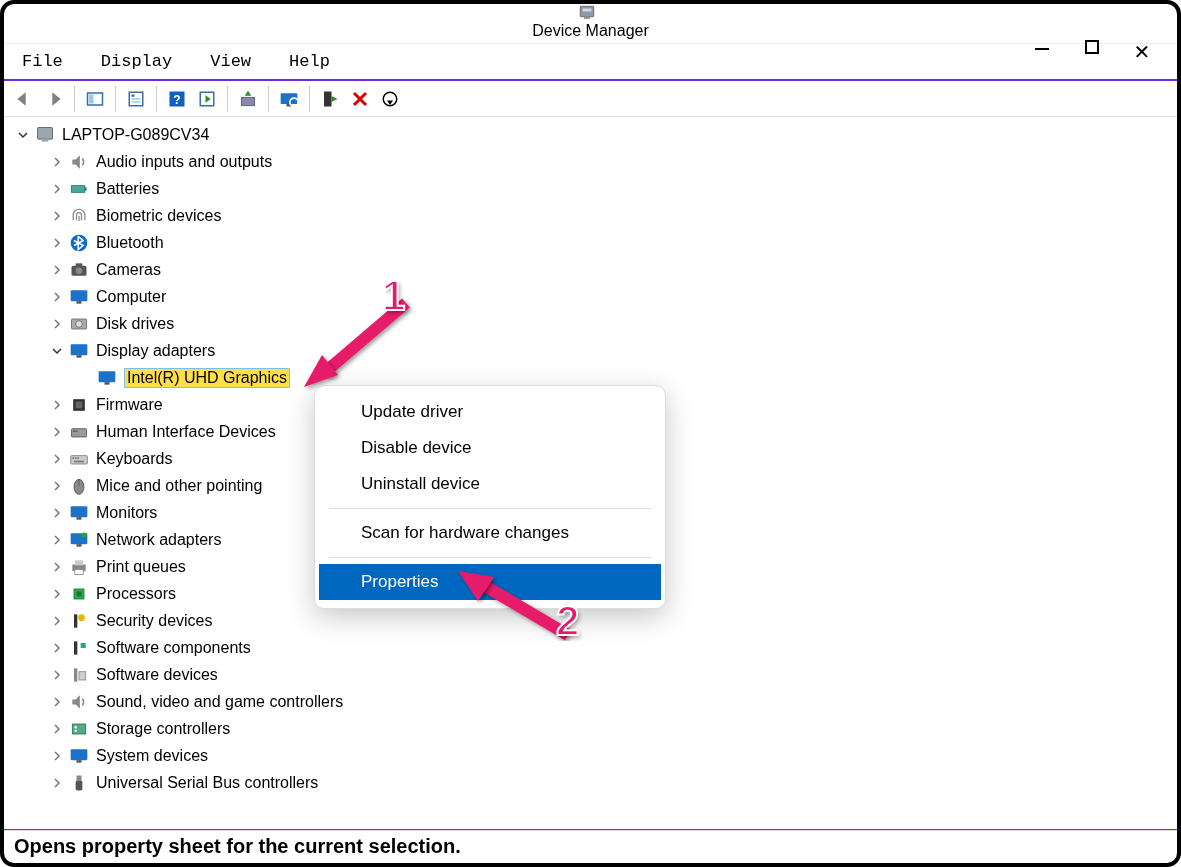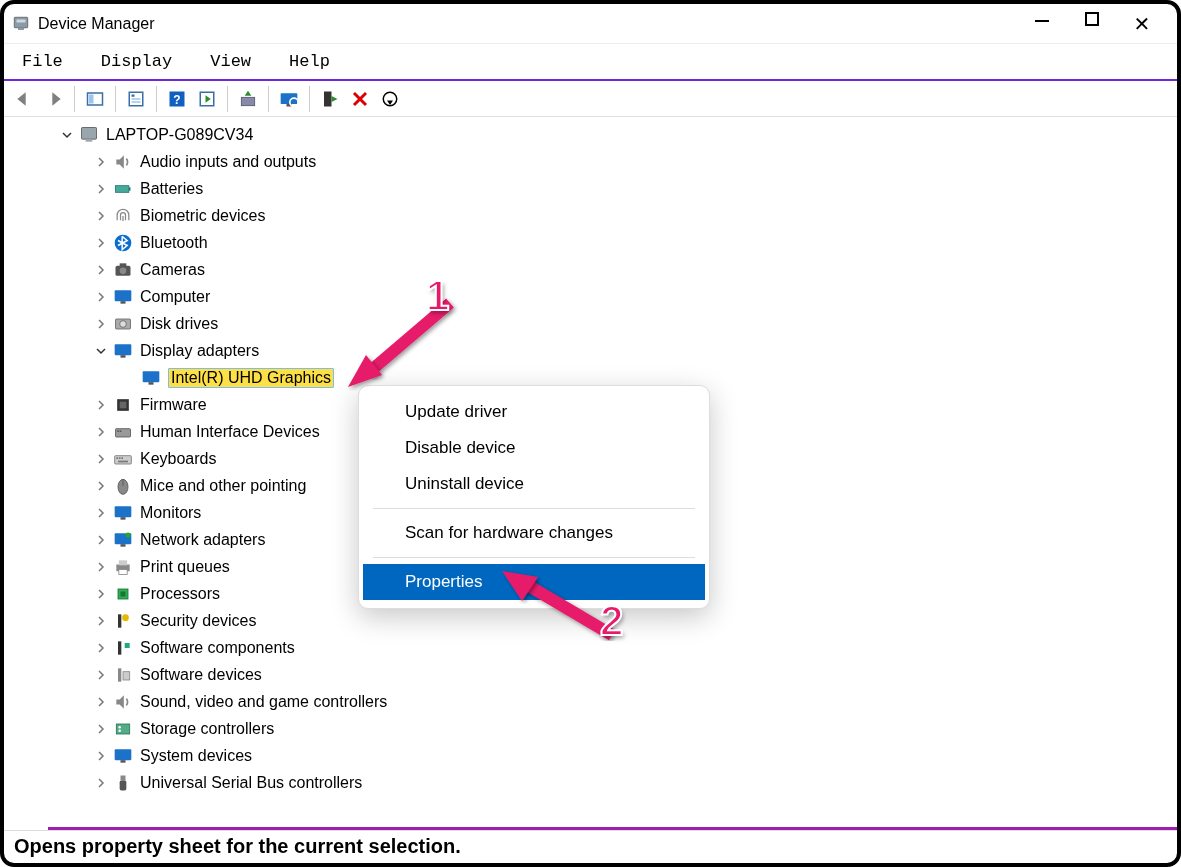--- a/index.html
+++ b/index.html
@@ -15,20 +15,21 @@
     font-size: 16px;
   }
 
   
   .titlebar {
     height: 40px;
     display: flex;
     align-items: center;
     padding: 0 8px;
     border-bottom: 1px solid #eee;
+    flex-direction: column;
   }
   .titlebar .app-icon {
     width: 18px; height: 18px;
     margin-right: 8px;
     display:flex;align-items:center;justify-content:center;
   }
   .titlebar .title { font-size: 16px; }
   .win-controls { margin-left: auto; display:flex; gap: 28px; padding-right: 16px;}
   .win-btn { width: 22px; text-align:center; font-size: 16px; cursor:pointer; font-family: "Segoe UI", sans-serif;}
   .win-max { border: 2px solid #000; width:14px;height:14px;display:inline-block;}
@@ -63,23 +64,22 @@
     display:flex;align-items:center;justify-content:center;
     cursor:pointer;
   }
   .tool-sep { width:1px; background:#ccc; height:26px; margin: 0 4px;}
 
   
   .tree-area {
     height: 713px;
     overflow:auto;
     padding: 4px 0;
-    border-bottom:3px solid #a21caf;
+    border-bottom:1px solid #a21caf;
     position:relative;
-    margin-left:44px;
   }
   .tree-root > .tree-row { padding-left: 10px; }
   .tree-row {
     display:flex;
     align-items:center;
     height: 27px;
     font-size: 16px;
     white-space:nowrap;
     cursor:pointer;
   }

